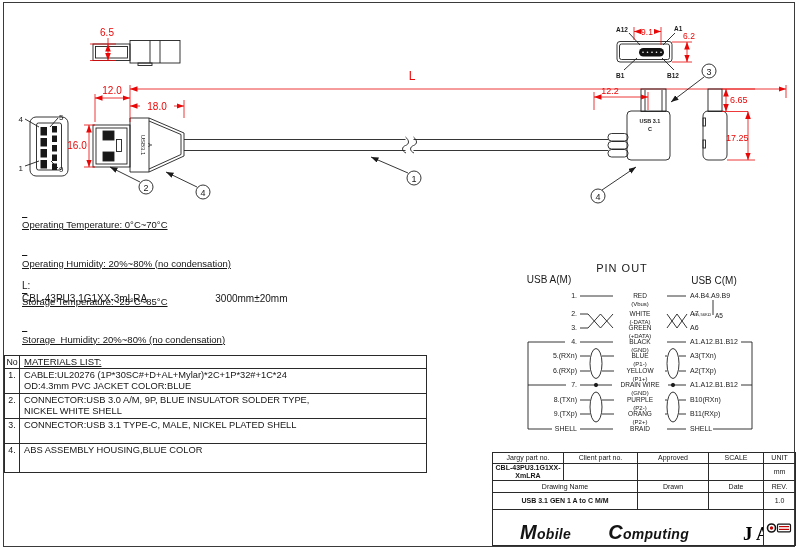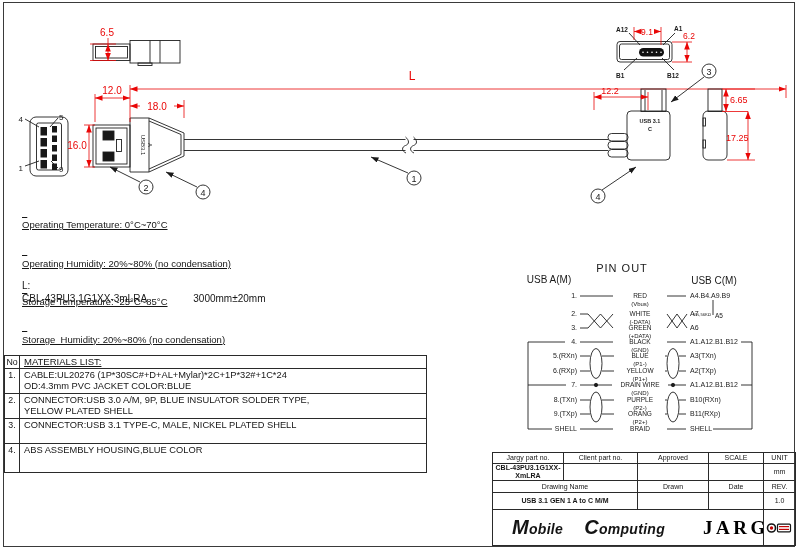--- a/index.html
+++ b/index.html
@@ -5,39 +5,39 @@
   html,body{margin:0;padding:0;}
   body{width:800px;height:549px;position:relative;background:#fff;
        font-family:"Liberation Sans",sans-serif;color:#151515;overflow:hidden;}
   .abs{position:absolute;}
   #border-frame{left:3px;top:2px;width:790px;height:543px;border:1px solid #3a3a3a;}
   svg text{font-family:"Liberation Sans",sans-serif;fill:#1a1a1a;}
   svg .red{fill:#e90606;}
   
   #env-notes{left:22px;top:194px;font-size:9.5px;line-height:12.7px;white-space:pre;text-decoration:underline;}
   #len-spec{left:22px;top:279px;font-size:10px;line-height:13px;}
-  #len-spec .row2 span.val{margin-left:44px;}
+  #len-spec .row2 span.val{margin-left:66px;}
   
   table{border-collapse:collapse;table-layout:fixed;}
   td{border:1px solid #2a2a2a;padding:0;vertical-align:top;overflow:hidden;}
   #materials{left:4px;top:355px;width:423px;}
   #materials td{font-size:9.3px;line-height:11.2px;}
   #materials .no-c{text-align:center;font-size:8.8px;padding-top:1px;}
   #materials .ct{padding:1px 3px 0 4px;}
   #materials .hd{padding:0 3px 0 4px;font-size:9.5px;line-height:12px;text-decoration:underline;}
   
   #titleblock{left:492px;top:452px;width:303px;}
   #titleblock td{font-size:7px;text-align:center;vertical-align:middle;line-height:8px;}
   .tb-val-part{font-size:6px;font-weight:bold;}
   .tb-val-big{font-size:7.5px;font-weight:bold;}
   .tb-unit{font-size:8px;}
   .tb-rev{font-size:8px;}
   
   .logo-cell{vertical-align:middle !important;}
-  .logo-wrap{display:flex;align-items:center;justify-content:flex-start;padding-left:10px;gap:12px;}
+  .logo-wrap{display:flex;align-items:flex-end;justify-content:flex-start;padding-left:10px;gap:20px;}
   .stripes{display:inline-block;width:8px;height:13px;margin-right:-3px;transform:skewX(-18deg);
            background:repeating-linear-gradient(180deg,#e30613 0 2.4px,transparent 2.4px 4.6px);}
   .loword{font-weight:bold;font-style:italic;font-size:14px;color:#141414;letter-spacing:0.3px;}
   .loword .cap{font-size:20px;}
   .jargy{font-family:"Liberation Serif",serif;font-weight:bold;font-size:19px;color:#000000;
          letter-spacing:3.5px;margin-left:14px;}
 </style>
 </head>
 <body>
 
@@ -346,21 +346,21 @@
     <td class="no-c">1.</td>
     <td class="ct">
       <div>CABLE:UL20276 (1P*30SC#+D+AL+Mylar)*2C+1P*32#+1C*24</div>
       <div>OD:4.3mm   PVC JACKET COLOR:BLUE</div>
     </td>
   </tr>
   <tr style="height:25px">
     <td class="no-c">2.</td>
     <td class="ct">
       <div>CONNECTOR:USB 3.0 A/M, 9P, BLUE INSULATOR SOLDER TYPE,</div>
-      <div>YELLOW PLATED SHELL</div>
+      <div>NICKEL WHITE SHELL</div>
     </td>
   </tr>
   <tr style="height:25px">
     <td class="no-c">3.</td>
     <td class="ct">
       <div>CONNECTOR:USB 3.1 TYPE-C, MALE, NICKEL PLATED SHELL</div>
       <div></div>
     </td>
   </tr>
   <tr style="height:29px">

